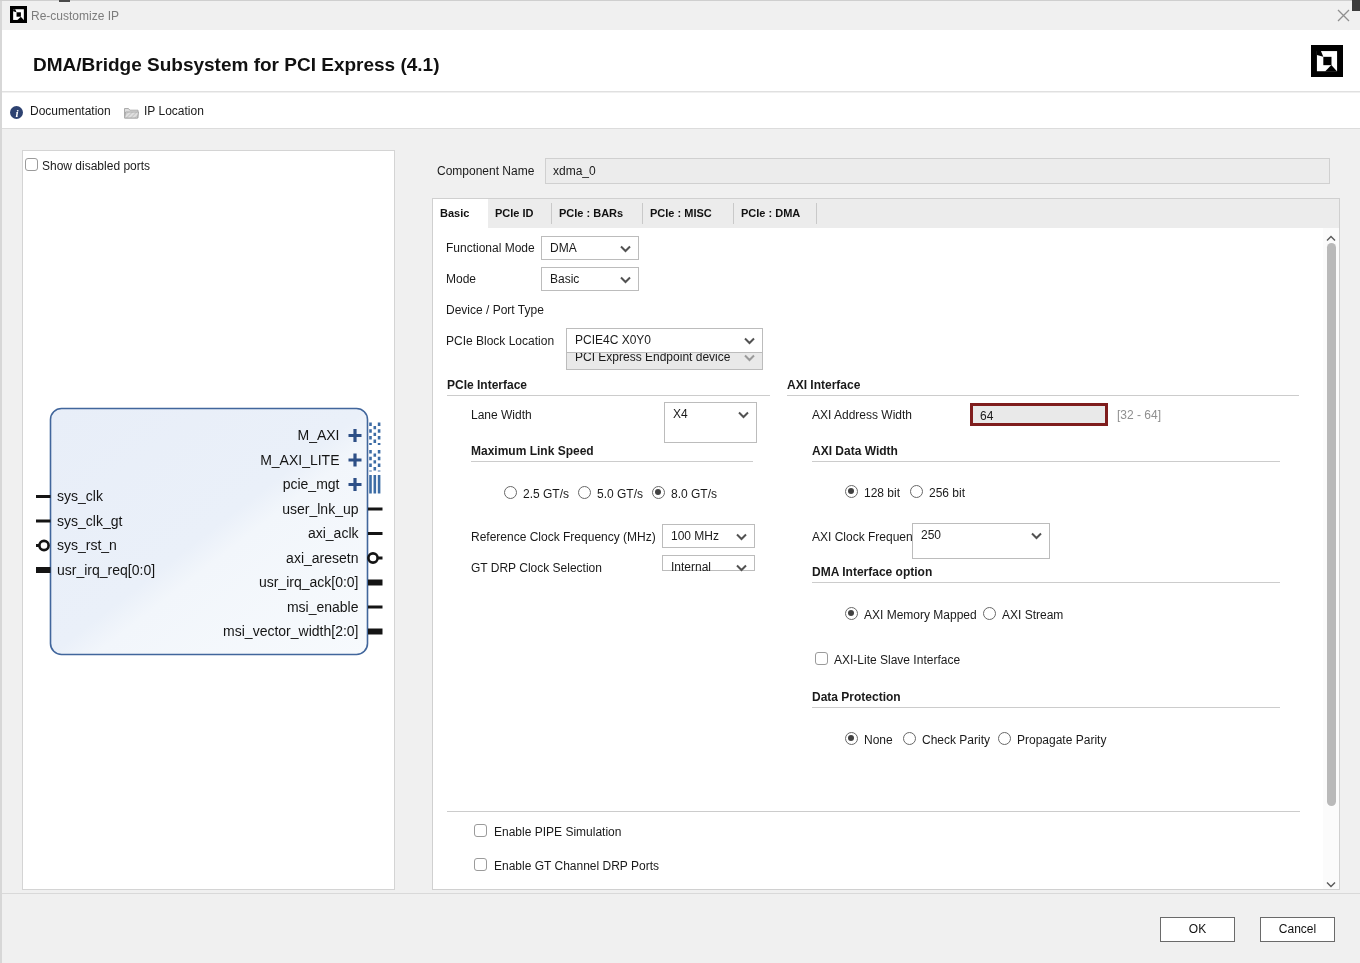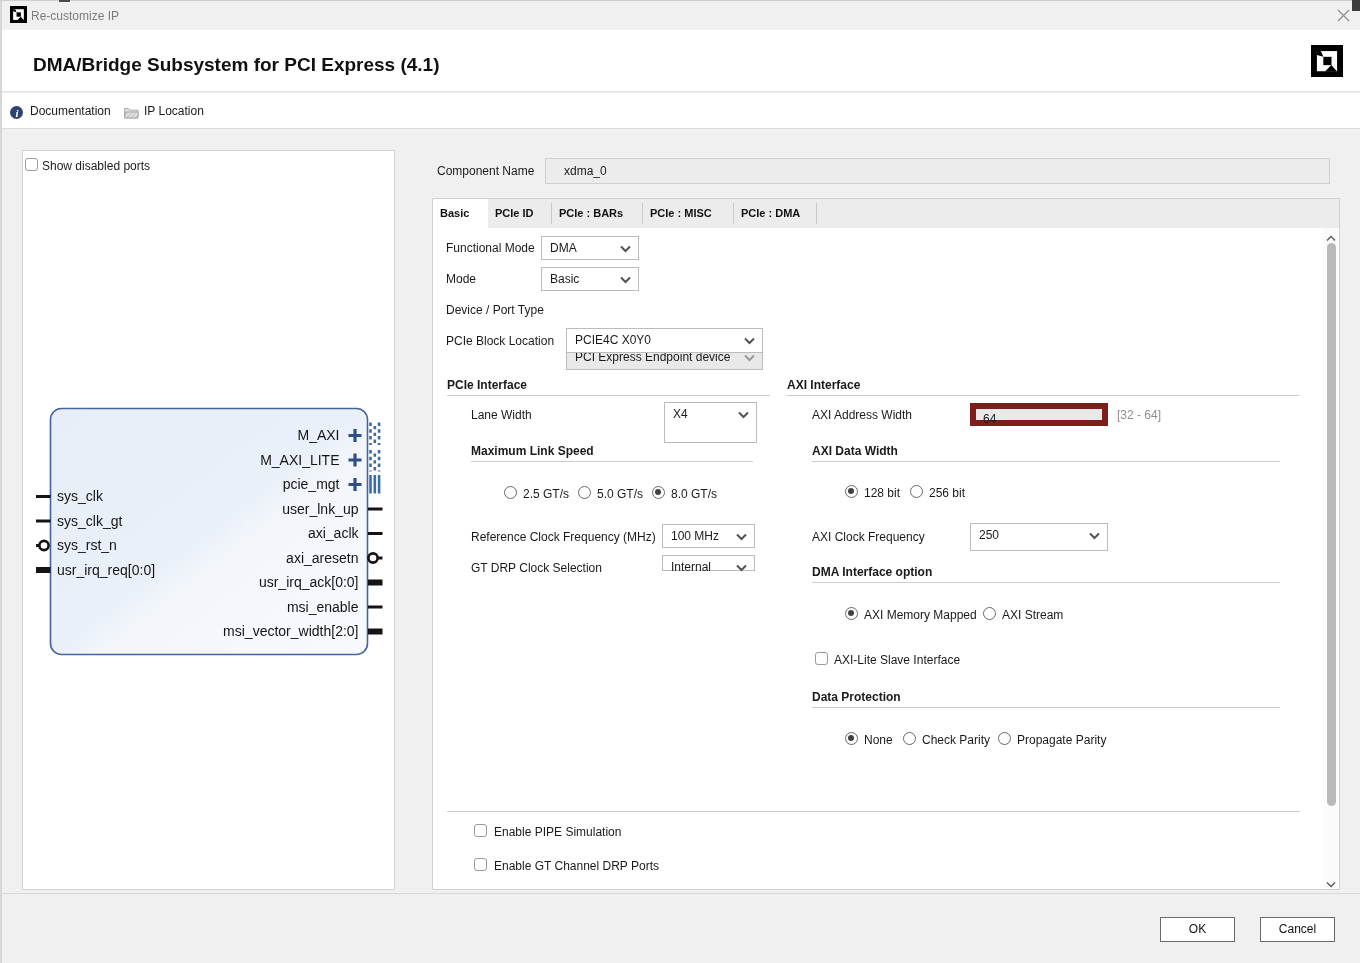--- a/index.html
+++ b/index.html
@@ -22,23 +22,23 @@
 .radio { position:absolute; width:13px; height:13px; background:#fff; border:1.8px solid #686868; border-radius:50%; }
 .radio.sel::after { content:''; position:absolute; left:1.7px; top:1.7px; width:6px; height:6px; border-radius:50%; background:#414141; }
 .lbl { position:absolute; font-size:12px; color:#1a1a1a; white-space:nowrap; line-height:14px; }
 .b { font-weight:bold; }
 .rule { position:absolute; height:1px; background:#cccccc; }
 
 .dd { position:absolute; background:#ffffff; border:1px solid #bcbcbc; font-size:12px; color:#1a1a1a; line-height:22px; padding-left:8px; white-space:nowrap; }
 .dd svg { position:absolute; right:7px; top:8px; }
 .dd.dis { background:#e9e9e9;margin-top:48px; }
 
-.ti { position:absolute; background:#e9e9e9; border:6px solid #7f1d1d; font-size:12px; color:#1a1a1a; line-height:21px; padding-left:7px; }
-
-#compname { position:absolute; left:545px; top:158px; width:785px; height:26px; background:#ececec; border:1px solid #d0d0d0; line-height:24px; padding-left:18px; font-size:12px; }
+.ti { position:absolute; background:#e9e9e9; border:3px solid #7f1d1d; font-size:12px; color:#1a1a1a; line-height:21px; padding-left:7px; }
+
+#compname { position:absolute; left:545px; top:158px; width:785px; height:26px; background:#ececec; border:1px solid #d0d0d0; line-height:24px; padding-left:7px; font-size:12px; }
 
 #tabpanel { position:absolute; left:432px; top:198px; width:908px; height:692px; background:#ffffff; border:1px solid #d0d0d0; }
 #tabbar { position:absolute; left:0; top:0; width:906px; height:29px; background:#ececec; }
 .tab { position:absolute; top:0; height:29px; font-size:11px; font-weight:bold; text-align:left; padding-left:7px; line-height:29px; color:#111; }
 .tab.active { background:#ffffff; }
 .tabsep { position:absolute; top:4px; width:1px; height:21px; background:#c9c9c9; }
 
 #sbar { position:absolute; left:890px; top:29px; width:16px; height:661px; background:#fbfbfb; }
 #sthumb { position:absolute; left:4px; top:15px; width:9px; height:563px; background:#b9b9b9; border-radius:5px; }
 
@@ -237,21 +237,21 @@
 <div class="lbl" style="left:812px;top:408px">AXI Address Width</div>
 <div class="ti" style="left:970px;top:403px;width:138px;height:23px">64</div>
 <div class="lbl" style="left:1117px;top:408px;color:#8f8f8f">[32 - 64]</div>
 <div class="lbl b" style="left:812px;top:444px">AXI Data Width</div>
 <div class="rule" style="left:812px;top:461px;width:468px"></div>
 <div class="radio sel" style="left:845px;top:485px"></div>
 <div class="lbl" style="left:864px;top:486px">128 bit</div>
 <div class="radio" style="left:910px;top:485px"></div>
 <div class="lbl" style="left:929px;top:486px">256 bit</div>
 <div class="lbl" style="left:812px;top:530px">AXI Clock Frequency</div>
-<div class="dd" style="left:970px;top:523px;width:138px;height:28px">250<svg width="11" height="8" viewBox="0 0 11 8">
+<div class="dd" style="left:912px;top:523px;width:138px;height:36px">250<svg width="11" height="8" viewBox="0 0 11 8">
       <path d="M1 1.5 L5.5 6 L10 1.5" stroke="#525252" stroke-width="2" fill="none"></path>
     </svg></div>
 <div class="lbl b" style="left:812px;top:565px">DMA Interface option</div>
 <div class="rule" style="left:812px;top:582px;width:468px"></div>
 <div class="radio sel" style="left:845px;top:607px"></div>
 <div class="lbl" style="left:864px;top:608px">AXI Memory Mapped</div>
 <div class="radio" style="left:983px;top:607px"></div>
 <div class="lbl" style="left:1002px;top:608px">AXI Stream</div>
 <div class="cb" style="left:815px;top:652px"></div>
 <div class="lbl" style="left:834px;top:653px">AXI-Lite Slave Interface</div>

